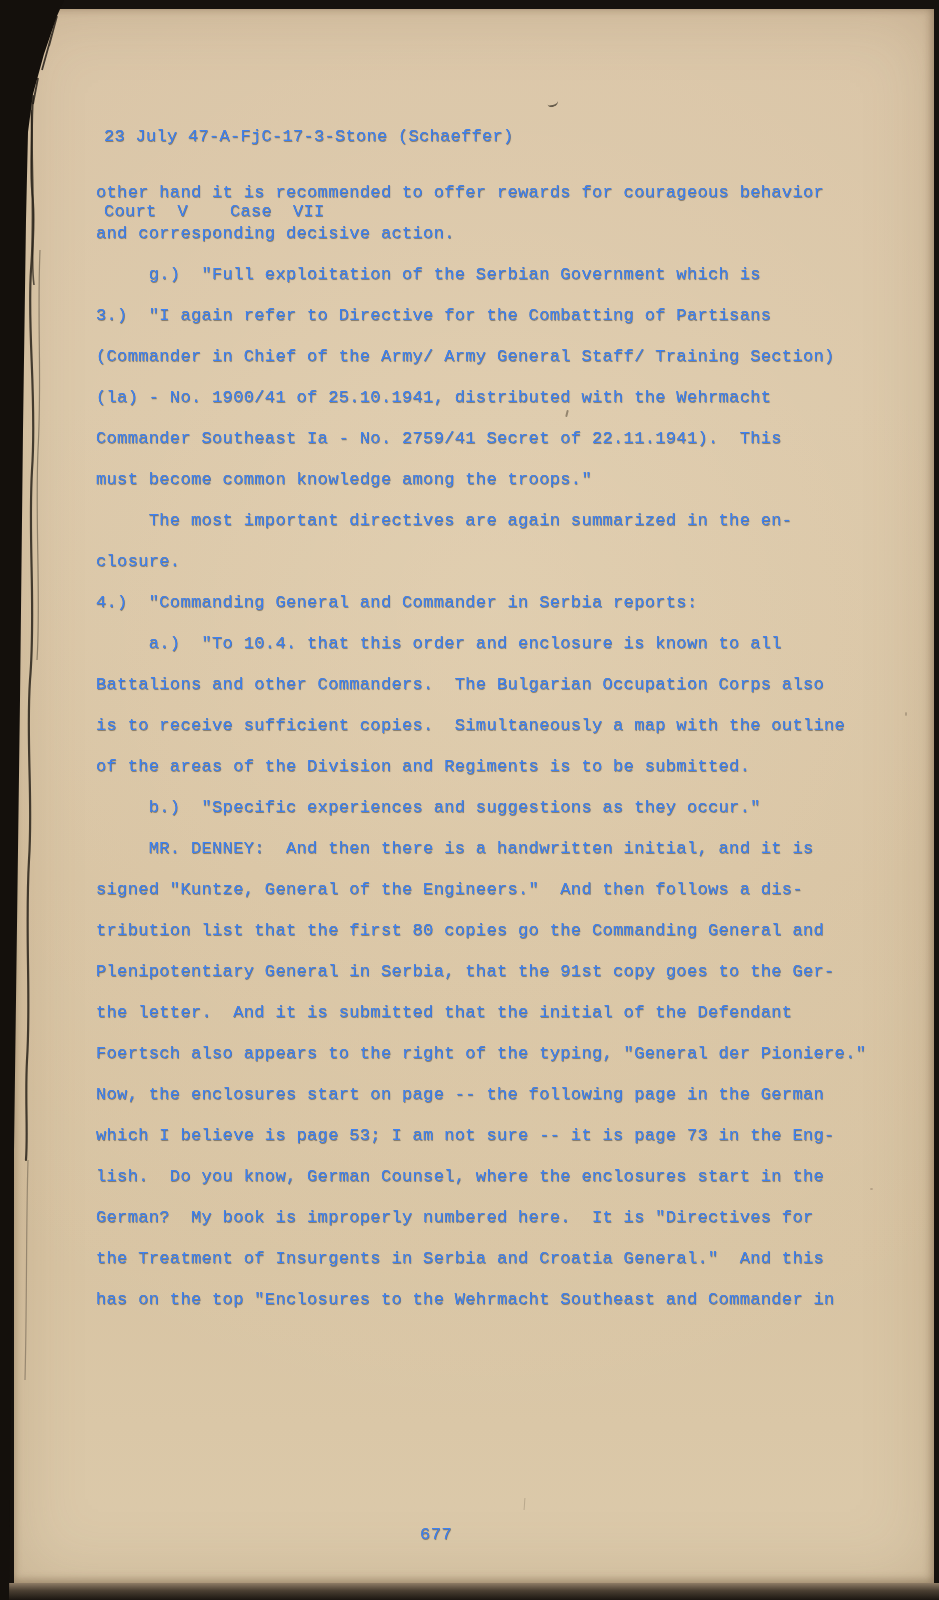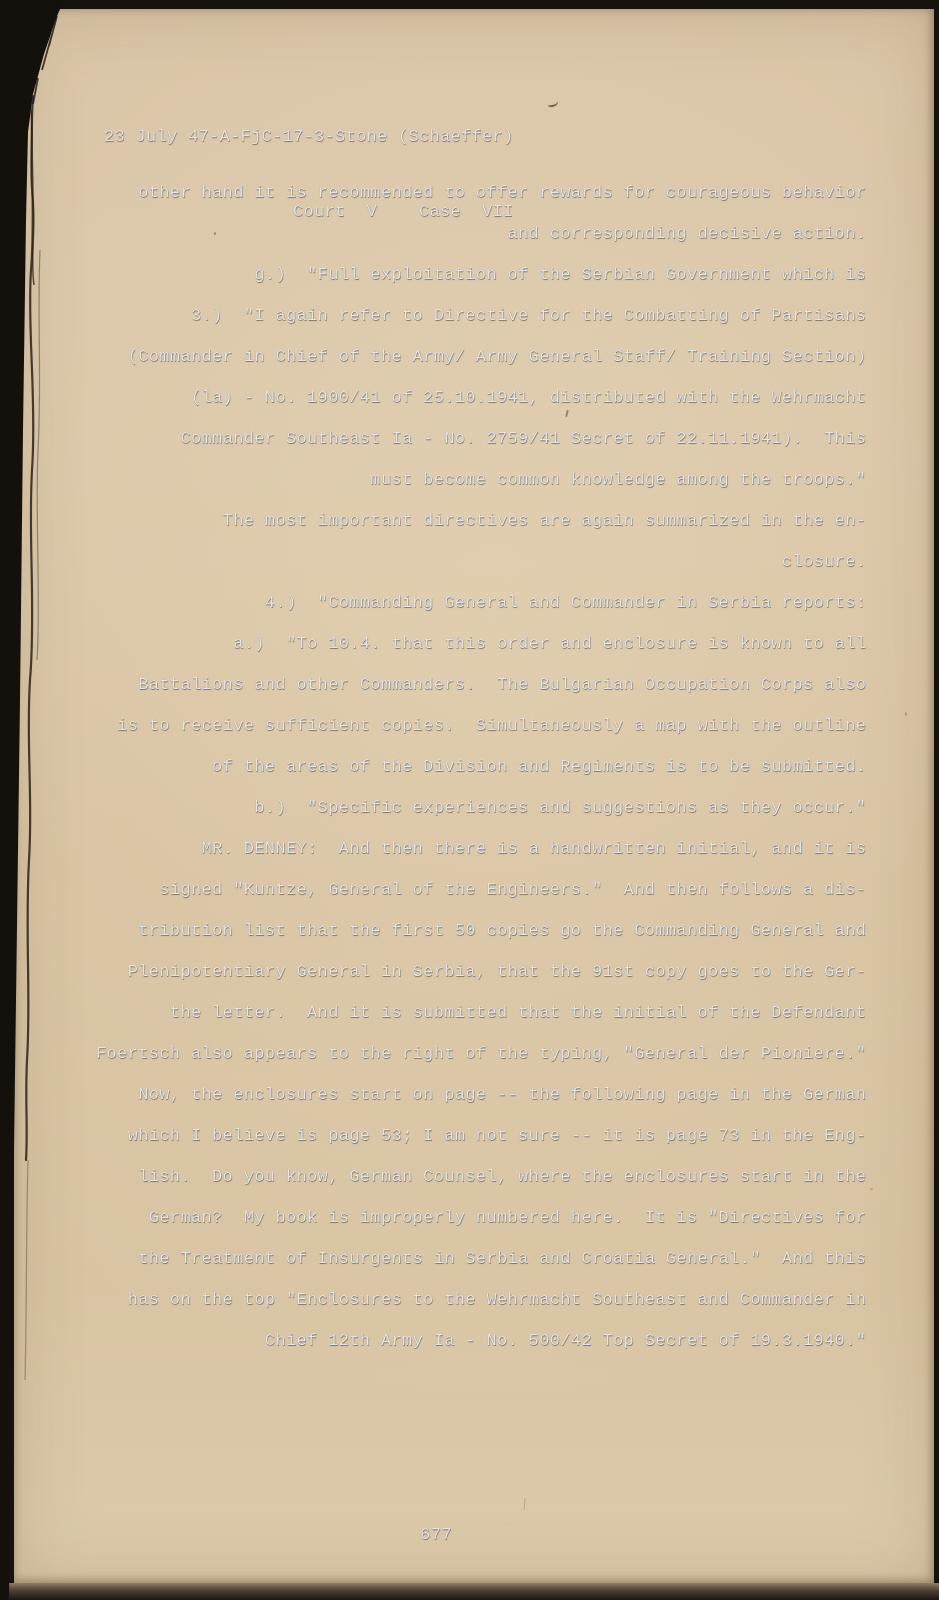--- a/index.html
+++ b/index.html
@@ -17,23 +17,22 @@
       inset 0 0 70px rgba(118,93,58,0.22),
       inset -3px 0 8px rgba(90,70,45,0.28),
       inset 0 -3px 8px rgba(90,70,45,0.30);
   }
   .bottom-band {
     position:absolute; left:5px; right:0; bottom:0; height:17px;
     background:linear-gradient(180deg,#8e7c66 0%,#4a3f32 45%,#1b1611 100%);
   }
   .torn-edge { position:absolute; left:0; top:0; }
   .typed {
-    color:#e5e5e5;
+    color:#3b82f6;
     text-shadow: 0.5px 0.5px 0.7px rgba(62,54,44,0.55), 0 0 0.5px rgba(62,54,44,0.5);
-    text-align: right;
   }
   .header {
     position:absolute; left:104px; top:74px;
     font-size:17px; line-height:25px; letter-spacing:0.3px; white-space:pre;
   }
   .body-text { position:absolute; left:96px; top:183px; font-size:17px; letter-spacing:0.35px; }
   .body-text .line { height:41px; white-space:pre; }
   .page-number { position:absolute; left:420px; top:1481px; font-size:17px; letter-spacing:0.5px;margin-top:44px; }
   .pencil-mark {
     position:absolute; left:547px; top:98px; width:11px; height:7px;
@@ -90,28 +89,27 @@
     <div class="line">     The most important directives are again summarized in the en-</div>
     <div class="line">closure.</div>
     <div class="line">4.)  "Commanding General and Commander in Serbia reports:</div>
     <div class="line">     a.)  "To 10.4. that this order and enclosure is known to all</div>
     <div class="line">Battalions and other Commanders.  The Bulgarian Occupation Corps also</div>
     <div class="line">is to receive sufficient copies.  Simultaneously a map with the outline</div>
     <div class="line">of the areas of the Division and Regiments is to be submitted.</div>
     <div class="line">     b.)  "Specific experiences and suggestions as they occur."</div>
     <div class="line">     MR. DENNEY:  And then there is a handwritten initial, and it is</div>
     <div class="line">signed "Kuntze, General of the Engineers."  And then follows a dis-</div>
-    <div class="line">tribution list that the first 50 copies go the Commanding General and</div>
+    <div class="line">tribution list that the first 80 copies go the Commanding General and</div>
     <div class="line">Plenipotentiary General in Serbia, that the 91st copy goes to the Ger-</div>
     <div class="line">the letter.  And it is submitted that the initial of the Defendant</div>
     <div class="line">Foertsch also appears to the right of the typing, "General der Pioniere."</div>
     <div class="line">Now, the enclosures start on page -- the following page in the German</div>
     <div class="line">which I believe is page 53; I am not sure -- it is page 73 in the Eng-</div>
     <div class="line">lish.  Do you know, German Counsel, where the enclosures start in the</div>
     <div class="line">German?  My book is improperly numbered here.  It is "Directives for</div>
     <div class="line">the Treatment of Insurgents in Serbia and Croatia General."  And this</div>
     <div class="line">has on the top "Enclosures to the Wehrmacht Southeast and Commander in</div>
-    <div class="line"> Chief 12th Army Ia - No. 500/42 Top Secret of 19.3.1940."</div>
   </div>
 
   <div class="page-number typed">677</div>
 
 </div>
 
 </body></html>

